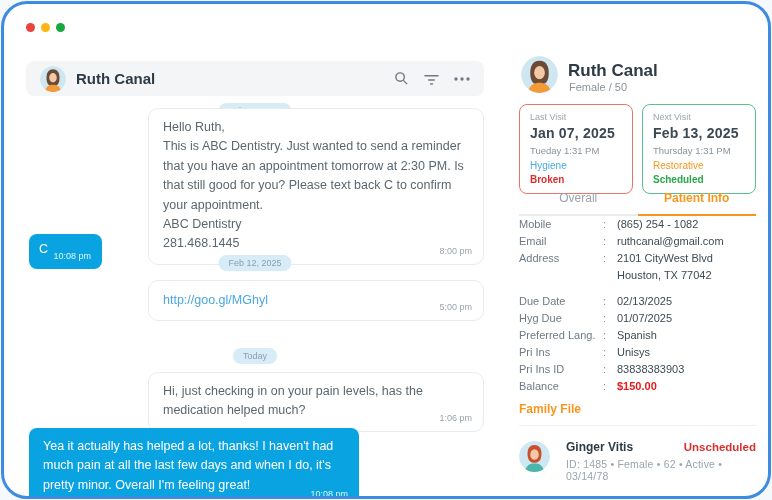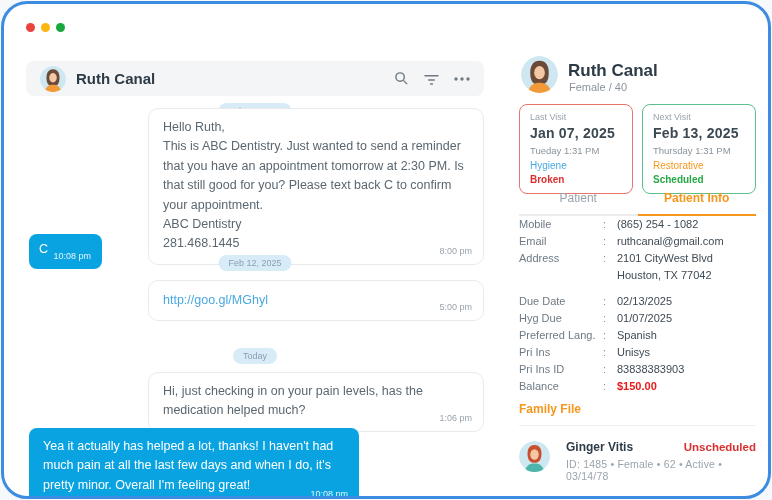--- a/index.html
+++ b/index.html
@@ -167,41 +167,41 @@
 
     <span class="p-avatar">
       <svg viewBox="0 0 40 40" width="37" height="37">
         <circle cx="20" cy="20" r="20" fill="#cfe7f0"></circle>
         <path d="M20 5 C12 5 10 12 10 18 C10 27 13 31 20 31 C27 31 30 27 30 18 C30 12 28 5 20 5 Z" fill="#6b4a38"></path>
         <ellipse cx="20" cy="18" rx="5.8" ry="7.2" fill="#f3c9a5"></ellipse>
         <path d="M7 41 C9 31 14 29 20 29 C26 29 31 31 33 41 Z" fill="#f29a38"></path>
       </svg>
     </span>
     <div class="p-name">Ruth Canal</div>
-    <div class="p-demo">Female / 40</div>
+    <div class="p-demo">Female / 50</div>
 
     <div class="cards">
       <div class="card last">
         <div class="lbl">Last Visit</div>
         <div class="date">Jan 07, 2025</div>
         <div class="day">Tueday 1:31 PM</div>
         <div class="type">Hygiene</div>
         <div class="status">Broken</div>
       </div>
       <div class="card next">
         <div class="lbl">Next Visit</div>
         <div class="date">Feb 13, 2025</div>
         <div class="day">Thursday 1:31 PM</div>
         <div class="type">Restorative</div>
         <div class="status">Scheduled</div>
       </div>
     </div>
 
     <div class="tabs">
-      <div class="tab activity">Patient</div>
+      <div class="tab activity">Overall</div>
       <div class="tab active">Patient Info</div>
     </div>
 
     <div class="info">
       <div class="irow">
         <span class="k">Mobile</span>
           <span class="c">:</span>
           <span class="v">(865) 254 - 1082</span>
       </div>
       <div class="irow">

